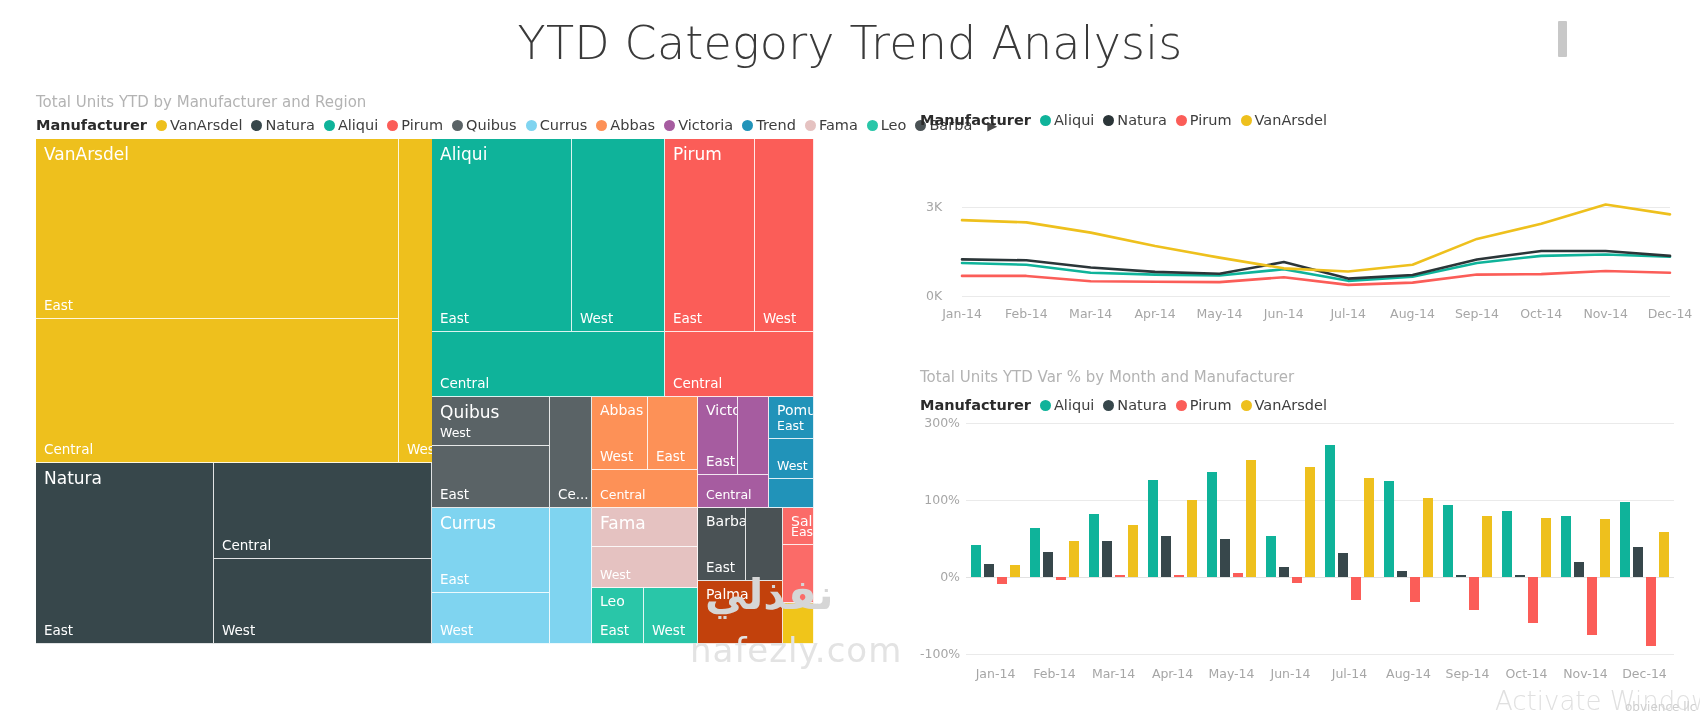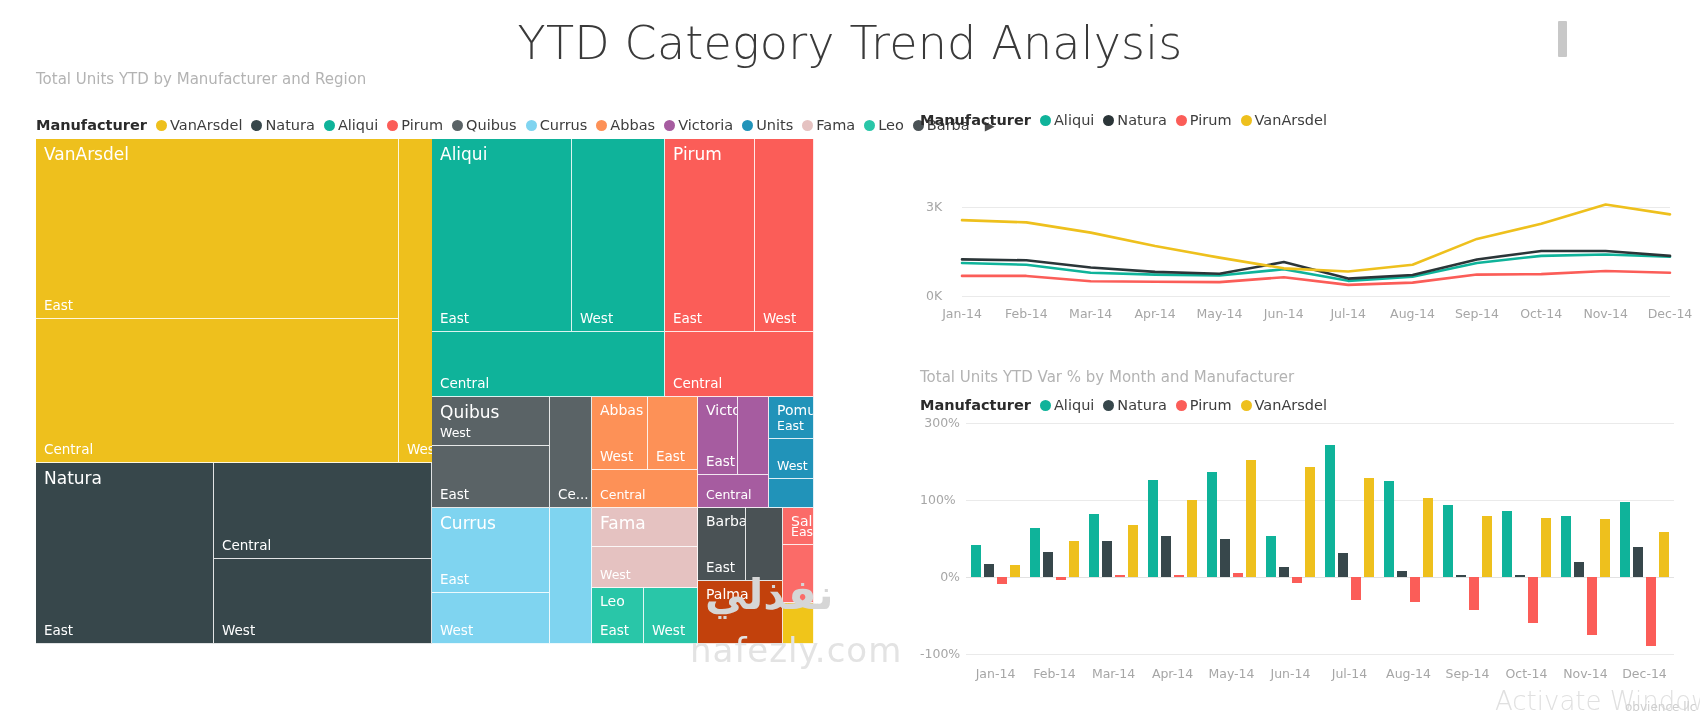--- a/index.html
+++ b/index.html
@@ -96,21 +96,21 @@
 <body>
 
 <div id="root">
 
   <div class="title-clip">
     <div class="page-title">YTD Category Trend Analysis</div>
   </div>
 
   <div class="scroll-thumb"></div>
 
-  <div class="viz-title" style="left:36px; top:70px;">Total Units YTD by Manufacturer and Region</div>
+  <div class="viz-title" style="left:36px; top:93px;">Total Units YTD by Manufacturer and Region</div>
   <div class="legend-row" id="tm-legend" style="left:36px; top:117px;">
     <span class="legend-head">Manufacturer</span>
   <span class="legend-item">
         <span class="legend-dot" style="background: rgb(238, 192, 29);"></span>
         <span class="legend-label">VanArsdel</span>
       </span>
       <span class="legend-item">
         <span class="legend-dot" style="background: rgb(55, 71, 75);"></span>
         <span class="legend-label">Natura</span>
       </span>
@@ -133,21 +133,21 @@
       <span class="legend-item">
         <span class="legend-dot" style="background: rgb(253, 145, 87);"></span>
         <span class="legend-label">Abbas</span>
       </span>
       <span class="legend-item">
         <span class="legend-dot" style="background: rgb(166, 92, 160);"></span>
         <span class="legend-label">Victoria</span>
       </span>
       <span class="legend-item">
         <span class="legend-dot" style="background: rgb(33, 147, 185);"></span>
-        <span class="legend-label">Units</span>
+        <span class="legend-label">Trend</span>
       </span>
       <span class="legend-item">
         <span class="legend-dot" style="background: rgb(229, 194, 193);"></span>
         <span class="legend-label">Fama</span>
       </span>
       <span class="legend-item">
         <span class="legend-dot" style="background: rgb(41, 198, 168);"></span>
         <span class="legend-label">Leo</span>
       </span>
       <span class="legend-item">
@@ -334,21 +334,21 @@
         <span class="legend-dot" style="background: rgb(238, 192, 29);"></span>
         <span class="legend-label">VanArsdel</span>
       </span>
     </div>
   <div id="barchart">
       <div class="gridline" style="left: 46px; top: 289px; width: 708px;"></div>
       <div class="ax-label" style="left: 0px; top: 281px; width: 40px; text-align: right;">-100%</div>
       <div class="axisline" style="left: 46px; top: 212px; width: 708px;"></div>
       <div class="ax-label" style="left: 0px; top: 204px; width: 40px; text-align: right;">0%</div>
       <div class="gridline" style="left: 46px; top: 135px; width: 708px;"></div>
-      <div class="ax-label" style="left: 0px; top: 127px; width: 40px; ">100%</div>
+      <div class="ax-label" style="left: 0px; top: 127px; width: 40px; text-align: right;">100%</div>
       <div class="gridline" style="left: 46px; top: 58px; width: 708px;"></div>
       <div class="ax-label" style="left: 0px; top: 50px; width: 40px; text-align: right;">300%</div>
       <div class="bar" style="position: absolute; left: 51px; top: 179.66px; width: 10px; height: 32.34px; background: rgb(15, 179, 154);"></div>
       <div class="bar" style="position: absolute; left: 64px; top: 198.91px; width: 10px; height: 13.09px; background: rgb(55, 71, 75);"></div>
       <div class="bar" style="position: absolute; left: 77px; top: 212px; width: 10px; height: 6.93px; background: rgb(251, 93, 88);"></div>
       <div class="bar" style="position: absolute; left: 90px; top: 200.45px; width: 10px; height: 11.55px; background: rgb(238, 192, 29);"></div>
       <div class="ax-label" style="left: 46px; top: 301px; width: 59px; text-align: center;">Jan-14</div>
       <div class="bar" style="position: absolute; left: 110px; top: 162.72px; width: 10px; height: 49.28px; background: rgb(15, 179, 154);"></div>
       <div class="bar" style="position: absolute; left: 123px; top: 187.36px; width: 10px; height: 24.64px; background: rgb(55, 71, 75);"></div>
       <div class="bar" style="position: absolute; left: 136px; top: 212px; width: 10px; height: 3.08px; background: rgb(251, 93, 88);"></div>

